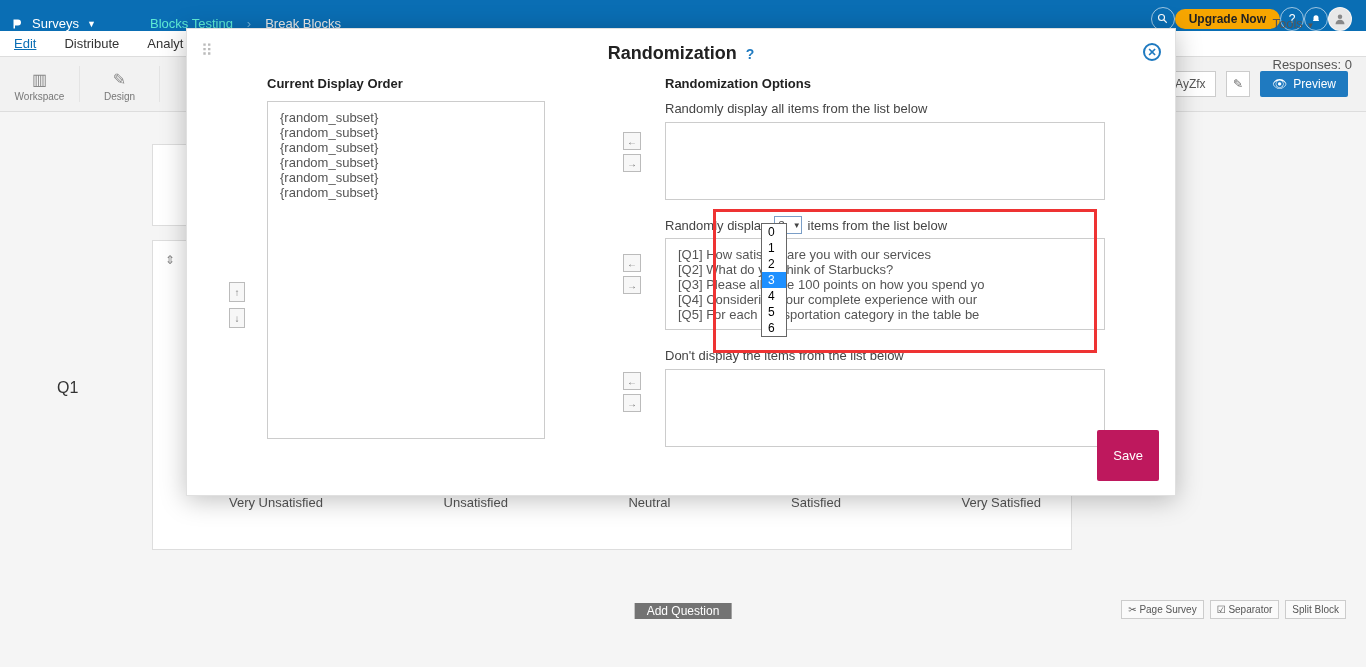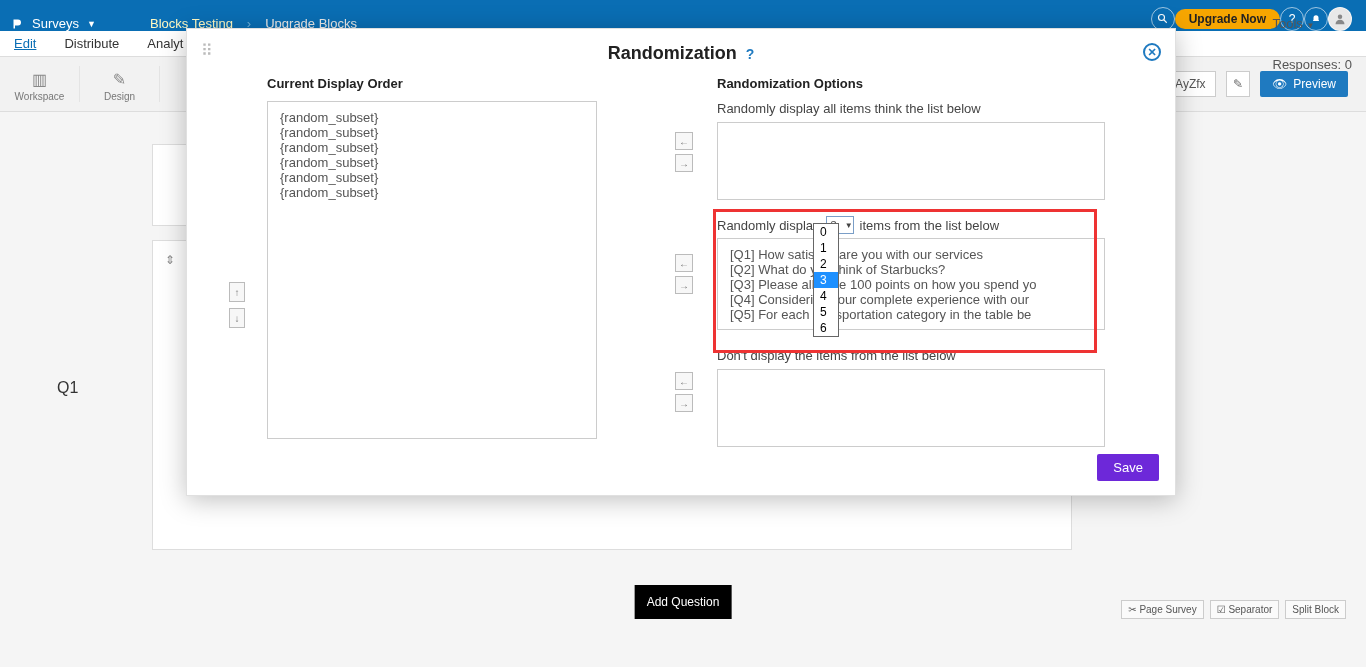--- a/index.html
+++ b/index.html
@@ -28,72 +28,72 @@
 .urlbox input { border: 1px solid #ccc; height: 26px; padding: 0 8px; font-size: 12px; width: 82px; color: #555; }
 .urlbox .edit { border: 1px solid #ccc; width: 24px; height: 26px; display: flex; align-items: center; justify-content: center; color: #666; background:#fff; font-size:12px; }
 .btn-preview { background: #1f7ac0; color: #fff; border: none; height: 26px; padding: 0 12px; font-size: 12px; border-radius: 2px; display:flex; align-items:center; gap:6px;}
 
 
 .canvas { position: absolute; top: 112px; left: 0; right: 0; bottom: 0; background: #f5f5f5; }
 .qcard { position: absolute; left: 152px; top: 128px; width: 920px; border: 1px solid #ddd; background: #fff; height: 310px; }
 .qcard .qcontrols { position:absolute; left:12px; top:12px; font-size:12px; color:#888;}
 .qcard .qlabel { position:absolute; left:-96px; top:138px; font-size:16px; color:#333; }
 .scale { position: absolute; left: 76px; right: 0; top: 254px; display: flex; justify-content: space-between; color: #555; font-size: 13px; padding: 0 30px 0 0;}
-.addq { background:#000000; color:#fff; border:none; padding:10px 12px; font-size:12px; margin-left:auto; margin-right:auto; position:absolute; left:50%; transform:translateX(-50%); bottom:8px;}
+.addq { background:#737373; color:#fff; border:none; padding:1px 12px; font-size:12px; margin-left:auto; margin-right:auto; position:absolute; left:50%; transform:translateX(-50%); bottom:8px;}
 .smallbtns { position:absolute; right:20px; bottom:8px; display:flex; gap:6px;}
 .smallbtns button{ border:1px solid #ccc; background:#fafafa; font-size:10px; padding:3px 6px; color:#555;}
 
 
 .modal { position: absolute; top: 28px; left: 186px; width: 990px; height: 468px; background: #fff; box-shadow: 0 4px 24px rgba(0,0,0,0.25); border: 1px solid #e0e0e0; }
 .modal .drag { position:absolute; left:14px; top:12px; color:#bbb; font-size:16px;}
 .modal h2 { text-align: center; font-size: 18px; font-weight: 700; padding: 14px 0 6px; color: #222; }
 .modal h2 .help { color:#1f7ac0; font-size:14px; margin-left:4px;}
 .modal .close { position: absolute; right: 14px; top: 14px; width: 18px; height: 18px; border: 2px solid #1f7ac0; border-radius: 50%; color: #1f7ac0; font-size: 11px; display: flex; align-items: center; justify-content: center; font-weight:700;}
 .cols { display: flex; padding: 6px 70px 0 80px; gap: 120px; }
 .col h3 { font-size: 13px; font-weight: 700; margin-bottom: 10px; color:#222;}
-.col.left { width: 330px; }
+.col.left { width: 278px; }
 .listbox { border: 1px solid #ccc; height: 338px; padding: 8px 12px; font-size: 13px; color: #555; overflow: hidden; }
 .listbox.sm { height: 78px; }
 .listbox.md { height: 92px; margin-bottom:18px;}
 .label13 { font-size: 13px; color: #444; margin-bottom: 6px; display: block; }
 .col.right { width: 340px; flex: 1; position:relative;}
 .arrows { position: absolute; left: -42px; display: flex; flex-direction: column; gap: 4px; }
 .arrows.r1 { top: 56px; }
 .arrows.r2 { top: 178px; }
 .arrows.r3 { top: 296px; }
 .arrbtn { width: 18px; height: 18px; border: 1px solid #bbb; background: #f7f7f7; font-size: 10px; color: #777; display:flex; align-items:center; justify-content:center;}
 .randrow { display:flex; align-items:center; font-size:13px; color:#444; margin-bottom:4px; gap:6px;}
 .sel { border:1px solid #7a9ec7; height:18px; width:28px; font-size:11px; padding-left:4px; background:#fff; display:inline-flex; align-items:center; justify-content:space-between;}
 .sel .tri { font-size:8px; margin-left:2px;}
 .dd { position:absolute; border:1px solid #666; background:#fff; width:26px; font-size:12px; z-index:20; }
 .dd div { padding:1px 6px; }
 .dd .sel-opt { background:#1e90ff; color:#fff; }
 .hl { position:absolute; border:3px solid #e33; pointer-events:none; }
-.btn-save { position:absolute; right:16px; bottom:14px; background:#6d28d9; color:#fff; border:none; padding:6px 16px; font-size:13px; border-radius:2px;}
+.btn-save { position:absolute; right:16px; bottom:14px; background:#be185d; color:#fff; border:none; padding:18px 16px; font-size:13px; border-radius:2px;}
 
 .leftarrows { position:absolute; left:42px; top:253px; display:flex; flex-direction:column; gap:6px;}
 .leftarrows .arrbtn{width:16px;height:20px;}
 
 .topcard { position:absolute; left:152px; top:32px; width:300px; height:82px; background:#fff; border:1px solid #ddd;}
 </style>
 </head>
 <body>
 
 <div class="topbar">
   <div class="brand">
     <svg viewBox="0 0 16 16">
         <path d="M2 2h6a4 4 0 010 8H4v4H2z" fill="#fff"></path>
       </svg>
     <span>Surveys</span>
     <span style="font-size:9px;">▼</span>
   </div>
   <div class="crumbs">
-    <span style="color:#fef9c3;">Blocks Testing</span>
+    <span style="color:#5eead4;">Blocks Testing</span>
     <span class="sep">›</span>
-    <span style="color:#e8e8e8;">Upgrade Blocks</span>
+    <span style="color:#e8e8e8;">Break Blocks</span>
   </div>
   <div class="right">
     <div class="circ">
         <svg width="12" height="12" viewBox="0 0 16 16">
           <circle cx="6" cy="6" r="4" stroke="#fff" stroke-width="1.5" fill="none"></circle>
           <path d="M9 9l4 4" stroke="#fff" stroke-width="1.5"></path>
         </svg>
       </div>
     <span class="upgrade">Upgrade Now</span>
     <div class="circ">?</div>
@@ -132,20 +132,27 @@
         <span>Preview</span>
       </button>
   </div>
 </div>
 
 <div class="canvas">
   <div class="topcard"></div>
   <div class="qcard">
     <div class="qcontrols">⇕</div>
     <div class="qlabel">Q1</div>
+    <div class="scale">
+      <span>Very Unsatisfied</span>
+      <span>Unsatisfied</span>
+      <span>Neutral</span>
+      <span>Satisfied</span>
+      <span>Very Satisfied</span>
+    </div>
   </div>
   <button class="addq" style="top:auto;bottom:48px;">Add Question</button>
   <div class="smallbtns" style="bottom:48px;">
     <button>✂ <span>Page Survey</span></button>
     <button>☑ <span>Separator</span></button>
     <button><span>Split Block</span></button>
   </div>
 </div>
 
 <div class="modal">
@@ -171,21 +178,21 @@
       </div>
     </div>
 
     <div class="col right">
       <h3>Randomization Options</h3>
 
       <div class="arrows r1">
           <div class="arrbtn">←</div>
           <div class="arrbtn">→</div>
         </div>
-      <span class="label13">Randomly display all items think the list below</span>
+      <span class="label13">Randomly display all items from the list below</span>
       <div class="listbox sm"></div>
 
       <div class="arrows r2">
           <div class="arrbtn">←</div>
           <div class="arrbtn">→</div>
         </div>
       <div class="randrow" style="margin-top:16px;">
         <span>Randomly display</span>
         <span class="sel">
             <span>3</span>

